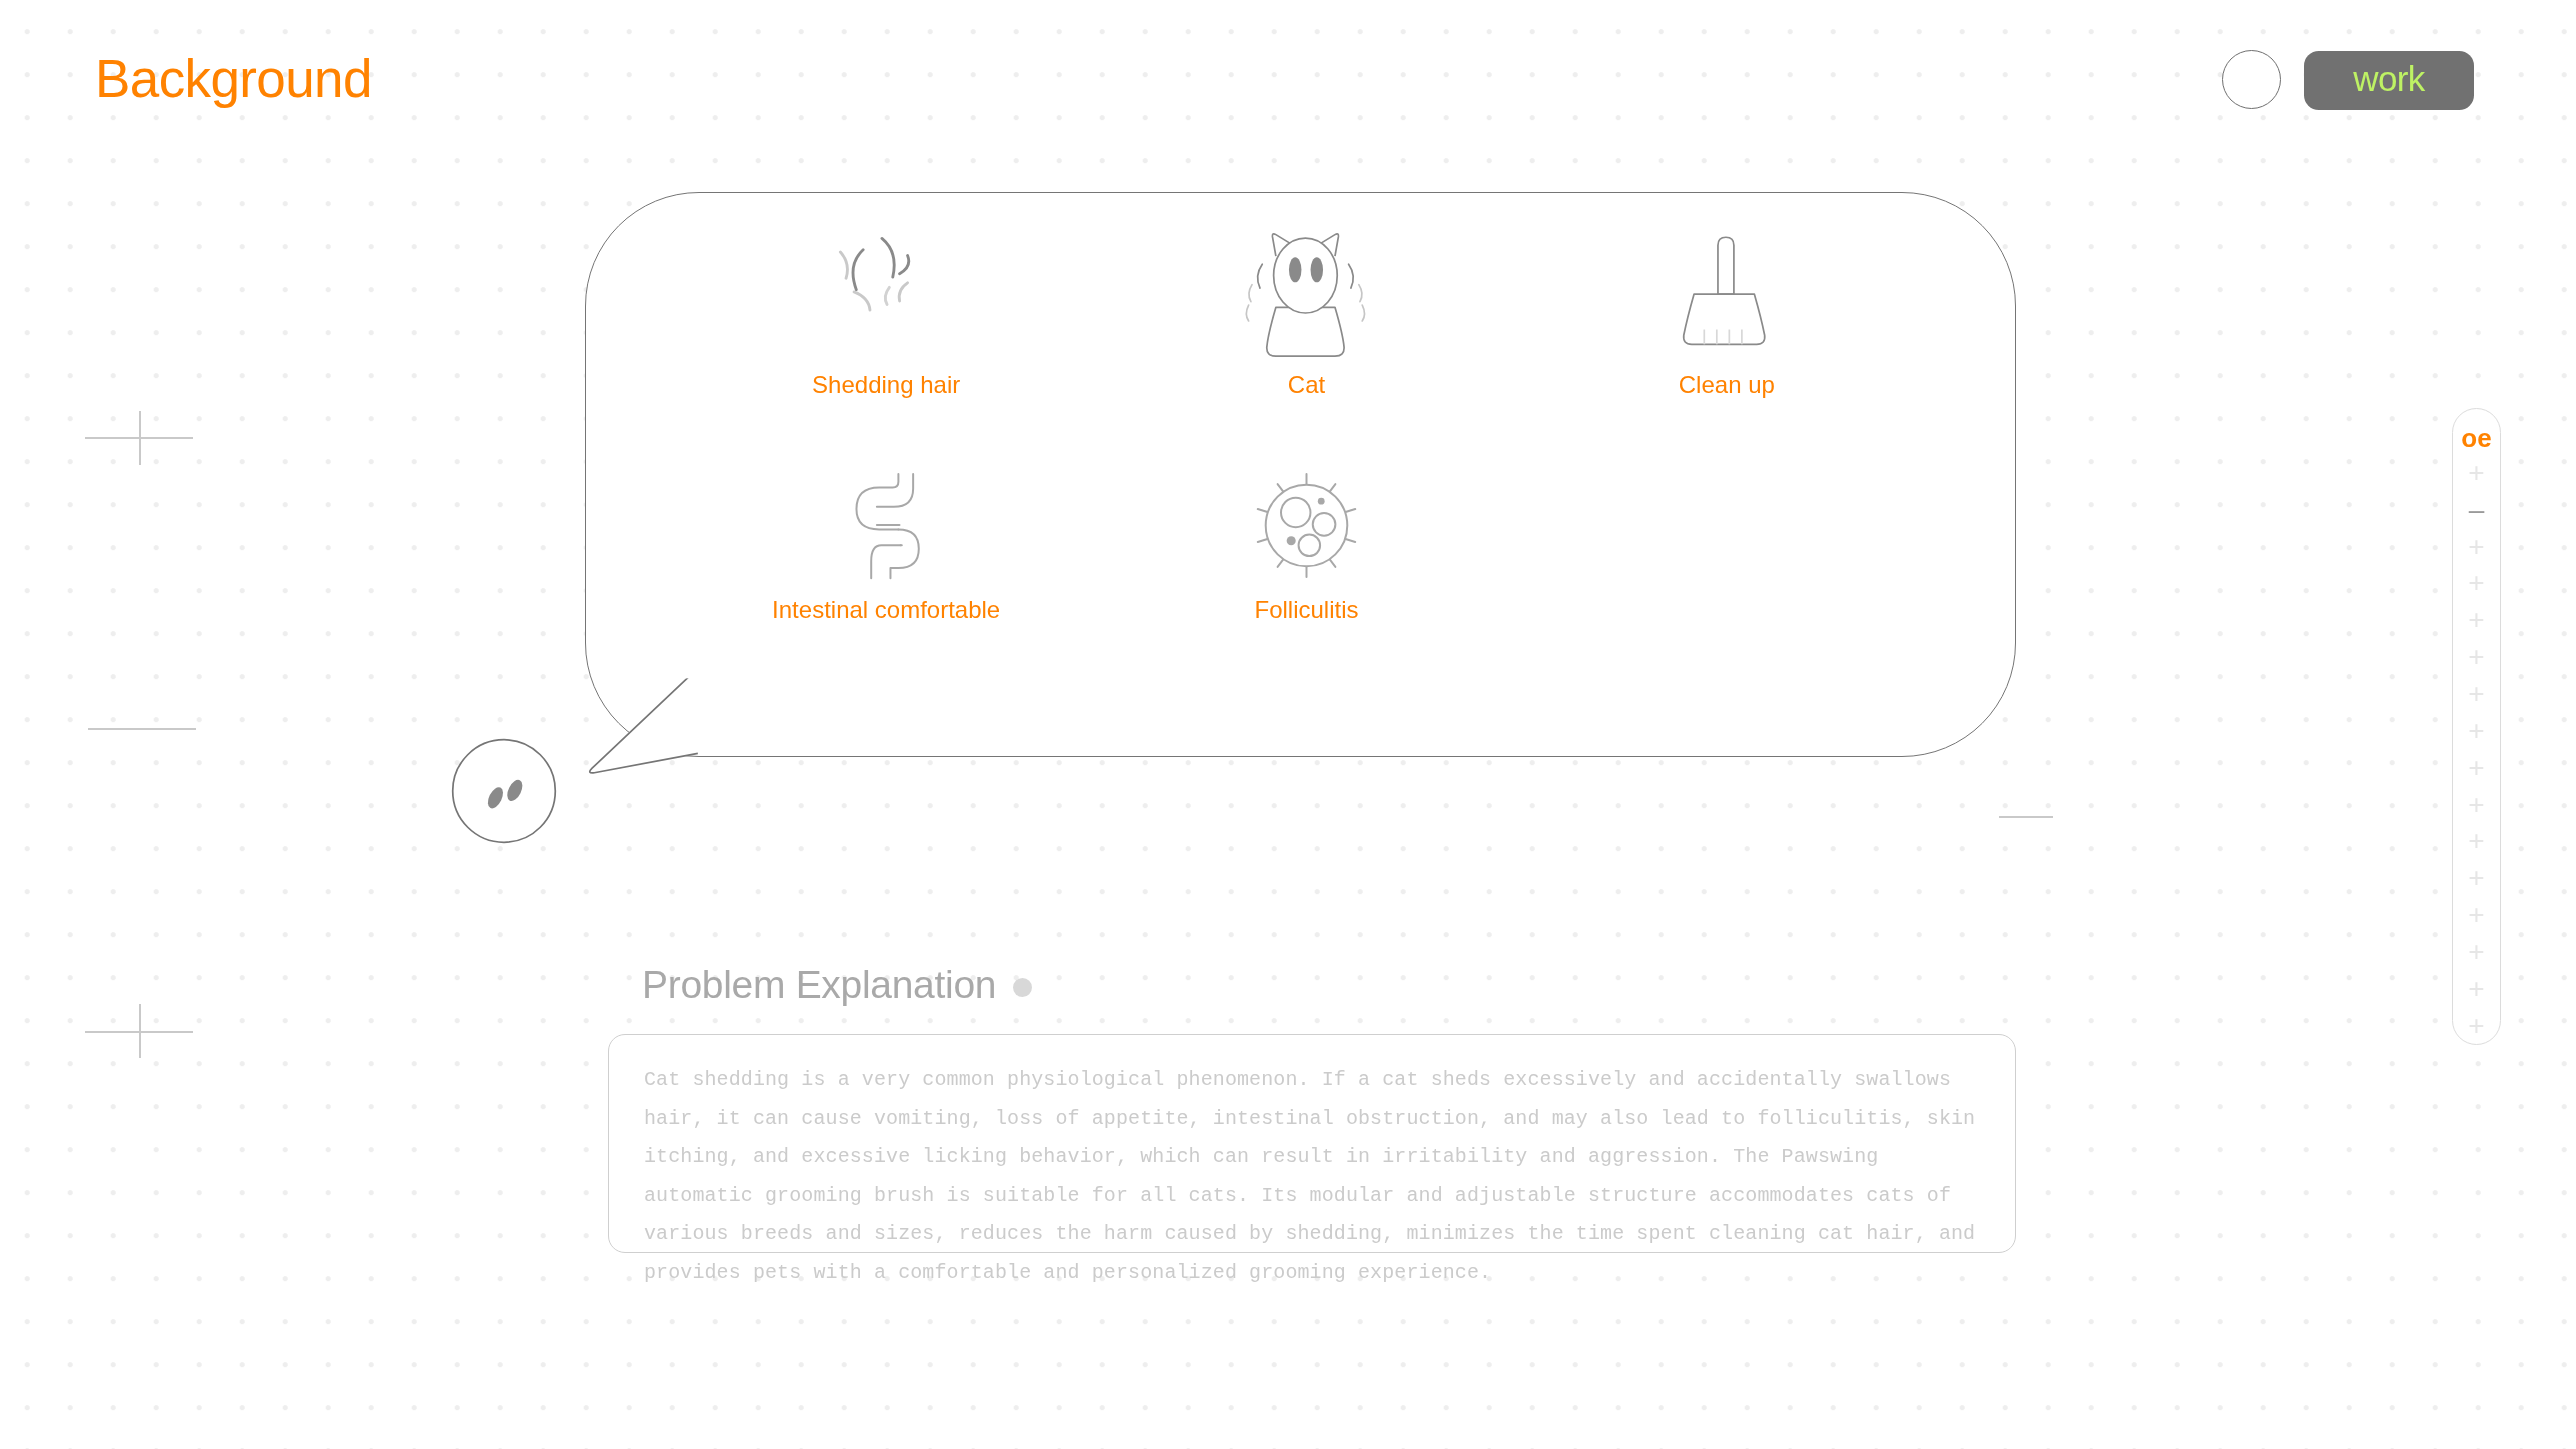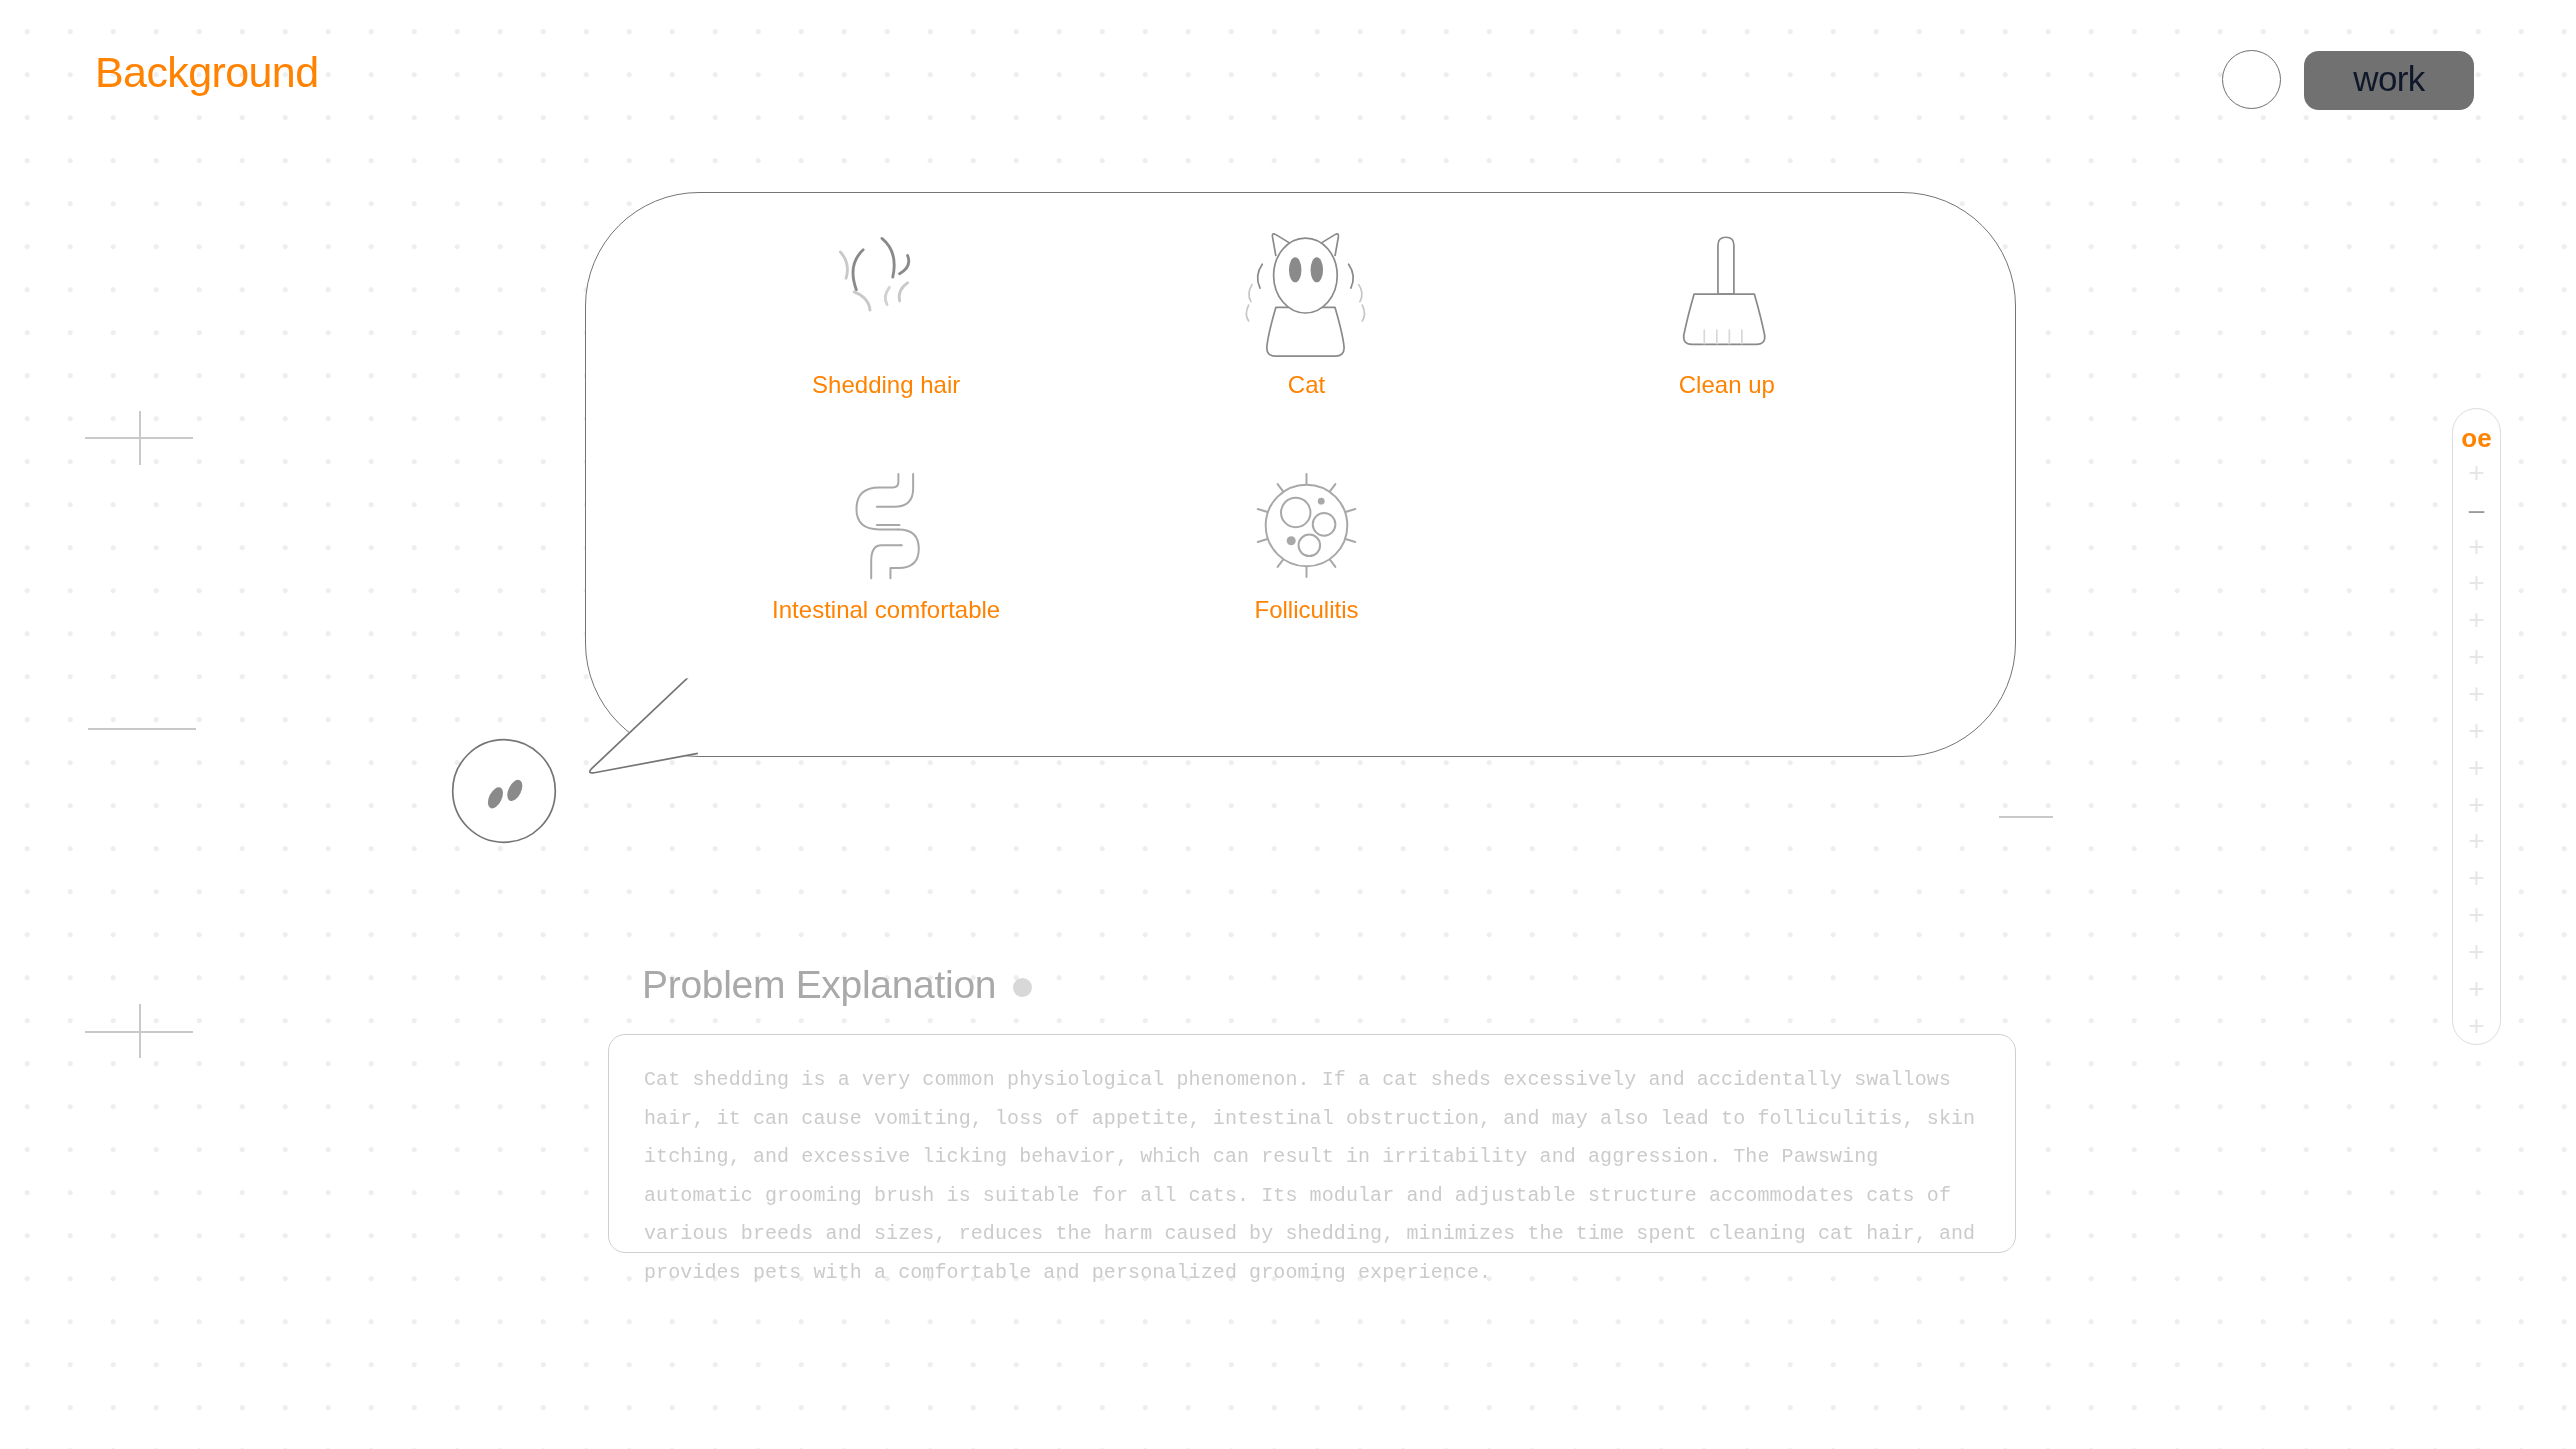--- a/index.html
+++ b/index.html
@@ -20,21 +20,21 @@
     background-size: 43px 43px;
     background-position: 5.7px 10.2px;
     overflow: hidden;
   }
 
   
   #page-title {
     position: absolute;
     left: 95px;
     top: 48px;
-    font-size: 43px;
+    font-size: 53px;
     color: #ff8200;
     letter-spacing: -0.6px;
     font-weight: 400;
     white-space: nowrap;
   }
 
   #avatar-circle {
     position: absolute;
     right: 295px;
     top: 50px;
@@ -52,21 +52,21 @@
     top: 51px;
     width: 170px;
     height: 59px;
     background: #717171;
     border-radius: 14.8px;
     display: flex;
     align-items: center;
     justify-content: center;
   }
   #work-button .work-label {
-    color: #0f172a;
+    color: #bef264;
     font-size: 35px;
     letter-spacing: -0.6px;
     line-height: 1;
     padding-bottom: 3.4px;
   }
 
   
   .mark {
     position: absolute;
     background: #c9c9c9;

